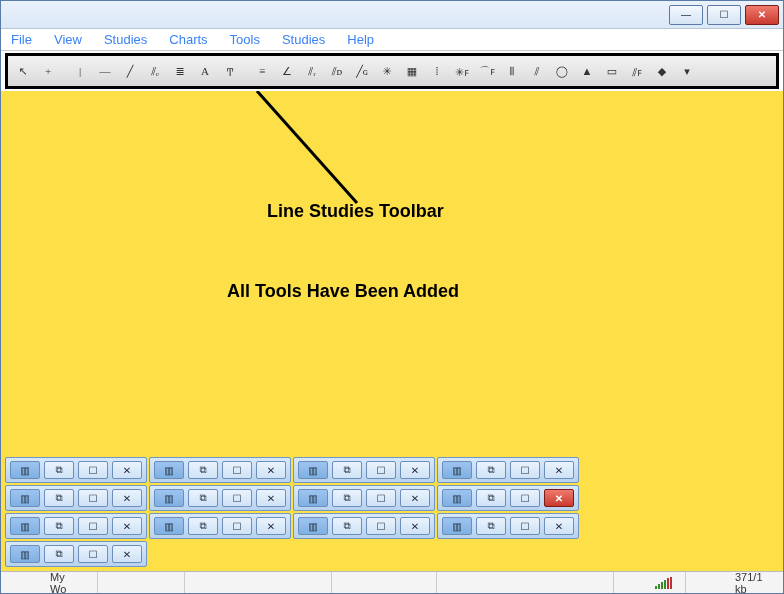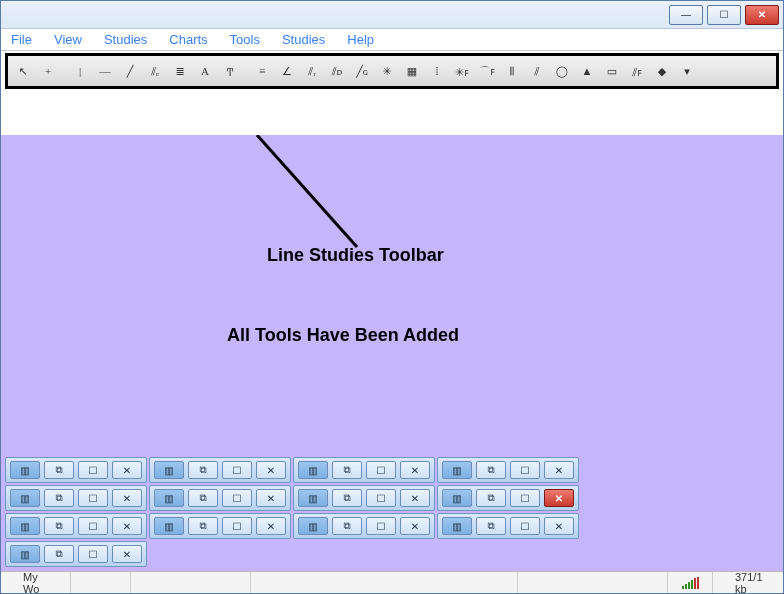--- a/index.html
+++ b/index.html
@@ -7,32 +7,32 @@
   .window { width: 784px; height: 594px; border: 1px solid #5a7aa8; background: #fff; display: flex; flex-direction: column; }
   .titlebar { height: 28px; background: linear-gradient(#e9f1fb,#dce8f7); display: flex; justify-content: flex-end; align-items: center; padding: 2px 4px; border-bottom: 1px solid #b9c6d6; }
   .win-btn { width: 34px; height: 20px; margin-left: 4px; border: 1px solid #5a7aa8; border-radius: 2px; background: linear-gradient(#f4f8fd,#d6e4f3); display: flex; align-items: center; justify-content: center; font-size: 10px; color: #234; cursor: default; }
   .win-btn.close { background: linear-gradient(#f07a6f,#c93a2e); border-color: #7a1c14; color: #fff; font-weight: bold; }
   .menubar { height: 22px; display: flex; align-items: center; padding: 0 6px; border-bottom: 1px solid #ccc; background: #fff; gap: 14px; font-size: 13px; color: #3b82f6; }
   .menubar span { padding: 2px 4px; cursor: default; }
   .toolbar-wrap { border: 3px solid #000; margin: 2px 4px; }
   .toolbar { height: 30px; background: linear-gradient(#f3f3f3,#d9d9d9); display: flex; align-items: center; padding: 0 4px; gap: 3px; }
   .tool { width: 22px; height: 22px; border: 1px solid transparent; display:flex; align-items:center; justify-content:center; color:#333; font-size:11px; font-family: serif; cursor:default; }
   .tool.sep { width: 4px; border:none; }
-  .content { flex: 1; background: #c4b5fd; position: relative; overflow: hidden; margin-top: 44px; }
+  .content { flex: 1; background: #fde047; position: relative; overflow: hidden; }
   .label1 { position: absolute; left: 266px; top: 110px; font-size: 18px; font-weight: bold; color: #000; }
   .label2 { position: absolute; left: 226px; top: 190px; font-size: 18px; font-weight: bold; color: #000; }
   svg.anno { position:absolute; left:0; top:0; }
   .mdi-area { position:absolute; left:4px; bottom:4px; display:flex; flex-direction:column-reverse; gap:2px; }
   .mdi-row { display:flex; gap:2px; }
   .mdi-win { height:26px; display:flex; align-items:center; background: linear-gradient(#d9e9fb,#b7d2ef); border: 1px solid #7096c1; border-radius: 2px; padding: 0 2px; }
   .mdi-btn { width:30px; height:18px; border:1px solid #6b8ebb; border-radius:2px; margin: 0 2px; background: linear-gradient(#eaf3fd,#cfe2f6); display:flex; align-items:center; justify-content:center; font-size:10px; color:#234; }
   .mdi-btn.icon { background: linear-gradient(#9dc4ef,#7fb0e2); }
   .mdi-btn.close-act { background: linear-gradient(#f07a6f,#c93a2e); border-color:#7a1c14; color:#fff; font-weight:bold; }
   .statusbar { height: 22px; border-top: 1px solid #bbb; background:#f4f4f4; display:flex; align-items:center; font-size:11px; color:#333; }
-  .status-cell { border-right:1px solid #ccc; height:100%; display:flex; align-items:center; padding:0 22px; }
+  .status-cell { border-right:1px solid #ccc; height:100%; display:flex; align-items:center; padding:0 22px;margin-left:27px; }
   .status-cell.flex { flex:1; }
   .signal-icon { display:flex; align-items:flex-end; gap:1px; height:12px; }
   .signal-icon span { width:2px; background:#3a8a2a; }
   .signal-icon span:nth-child(1){height:3px}
   .signal-icon span:nth-child(2){height:5px}
   .signal-icon span:nth-child(3){height:7px}
   .signal-icon span:nth-child(4){height:9px}
   .signal-icon span:nth-child(5){height:11px; background:#b33}
   .signal-icon span:nth-child(6){height:12px; background:#b33}
 </style>

